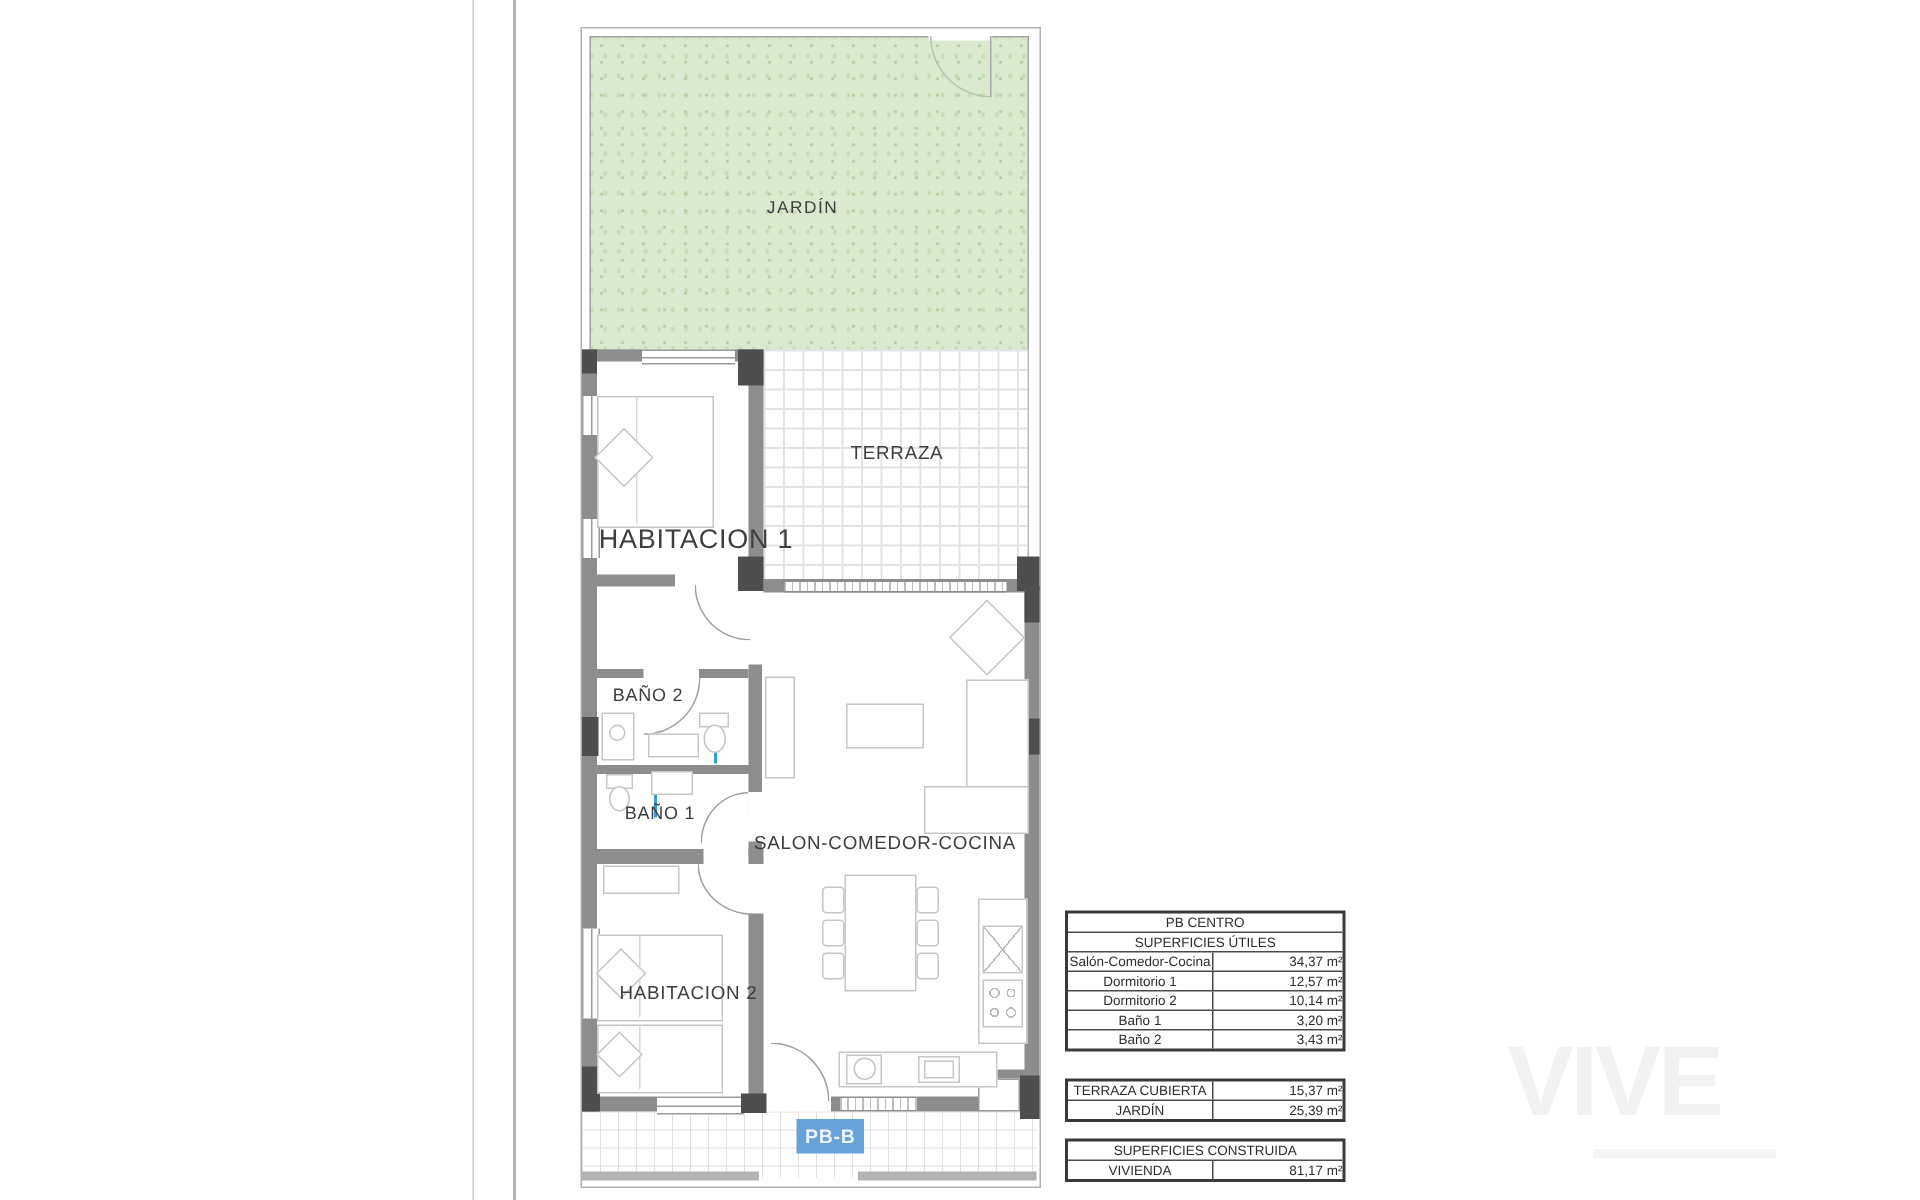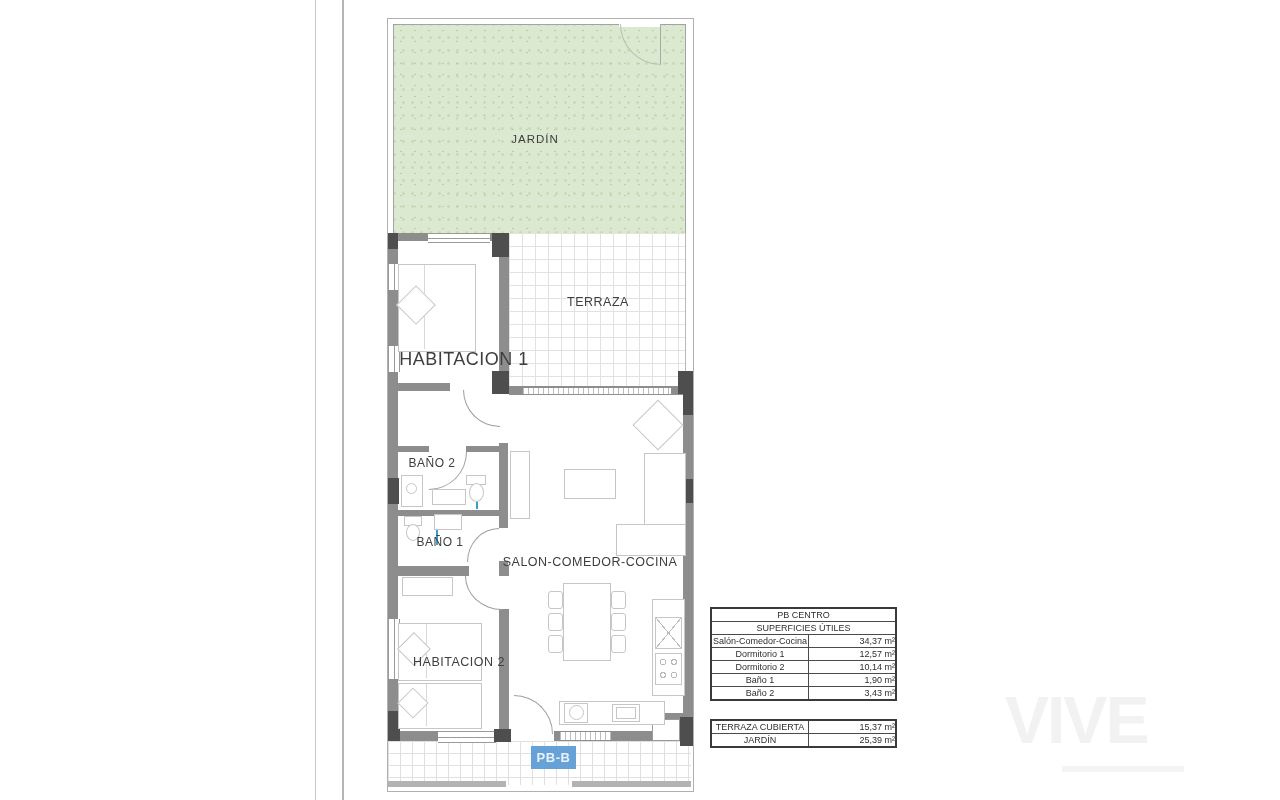--- a/index.html
+++ b/index.html
@@ -201,35 +201,42 @@
     <div class="trow">
       <div class="c1">Dormitorio 1</div>
       <div class="c2">12,57 m²</div>
     </div>
     <div class="trow">
       <div class="c1">Dormitorio 2</div>
       <div class="c2">10,14 m²</div>
     </div>
     <div class="trow">
       <div class="c1">Baño 1</div>
-      <div class="c2">1,90 m²</div>
+      <div class="c2">3,20 m²</div>
     </div>
     <div class="trow">
       <div class="c1">Baño 2</div>
       <div class="c2">3,43 m²</div>
     </div>
   </div>
 
   <div class="tbl" style="margin-top:18px;">
     <div class="trow">
       <div class="c1">TERRAZA CUBIERTA</div>
       <div class="c2">15,37 m²</div>
     </div>
     <div class="trow">
       <div class="c1">JARDÍN</div>
       <div class="c2">25,39 m²</div>
     </div>
   </div>
 
+  <div class="tbl" style="margin-top:11px;">
+    <div class="trow thead">SUPERFICIES CONSTRUIDA</div>
+    <div class="trow">
+      <div class="c1">VIVIENDA</div>
+      <div class="c2">81,17 m²</div>
+    </div>
+  </div>
 </div>
 
 <div class="wm-logo">VIVE</div>
 <div class="wm-bar"></div>
 
 </body></html>

